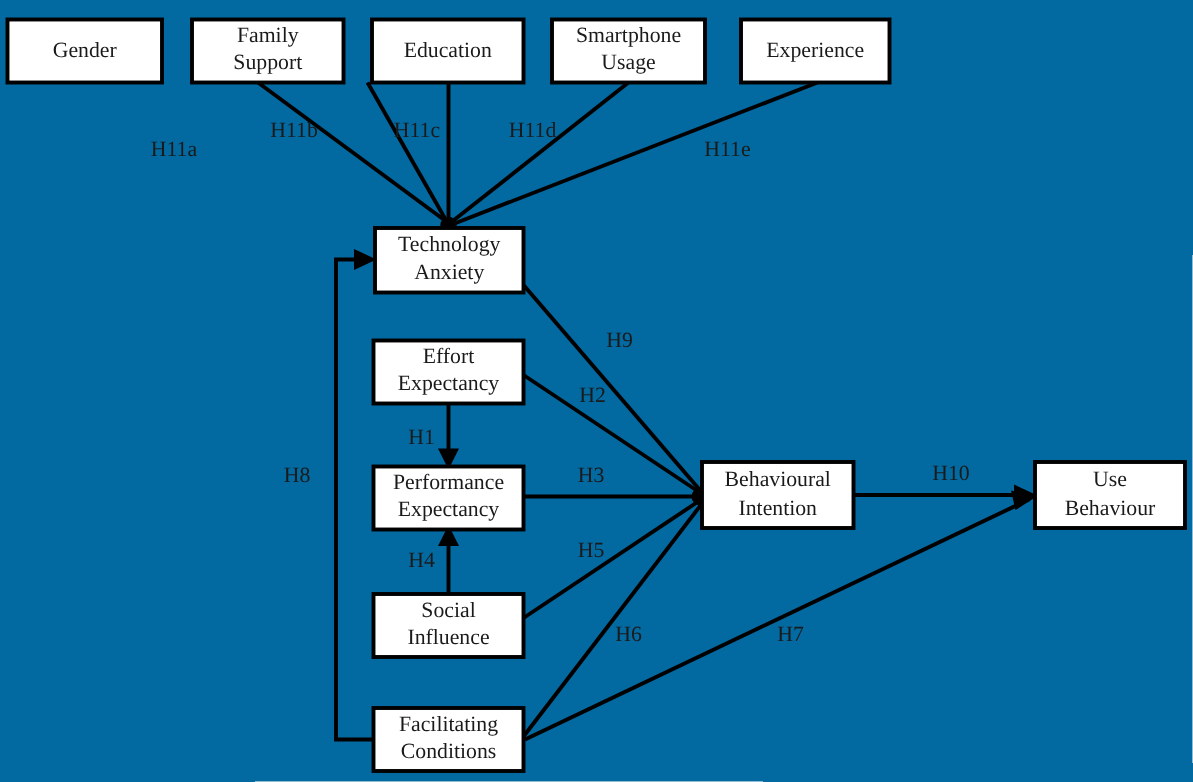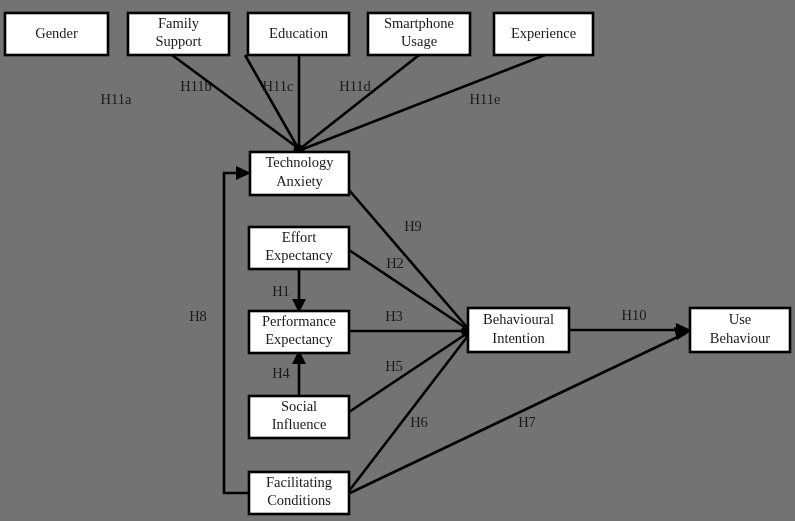--- a/index.html
+++ b/index.html
@@ -8,21 +8,21 @@
     padding: 0;
     background: #ffffff;
   }
   body {
     font-family: "Liberation Serif", "DejaVu Serif", serif;
   }
   #diagram-root {
     position: relative;
     width: 795px;
     height: 521px;
-    background: #737373;
+    background: #0369a1;
     overflow: hidden;
   }
   svg.diagram-canvas {
     display: block;
     width: 795px;
     height: 521px;
   }
   .node-box {
     fill: #ffffff;
     stroke: #000000;

